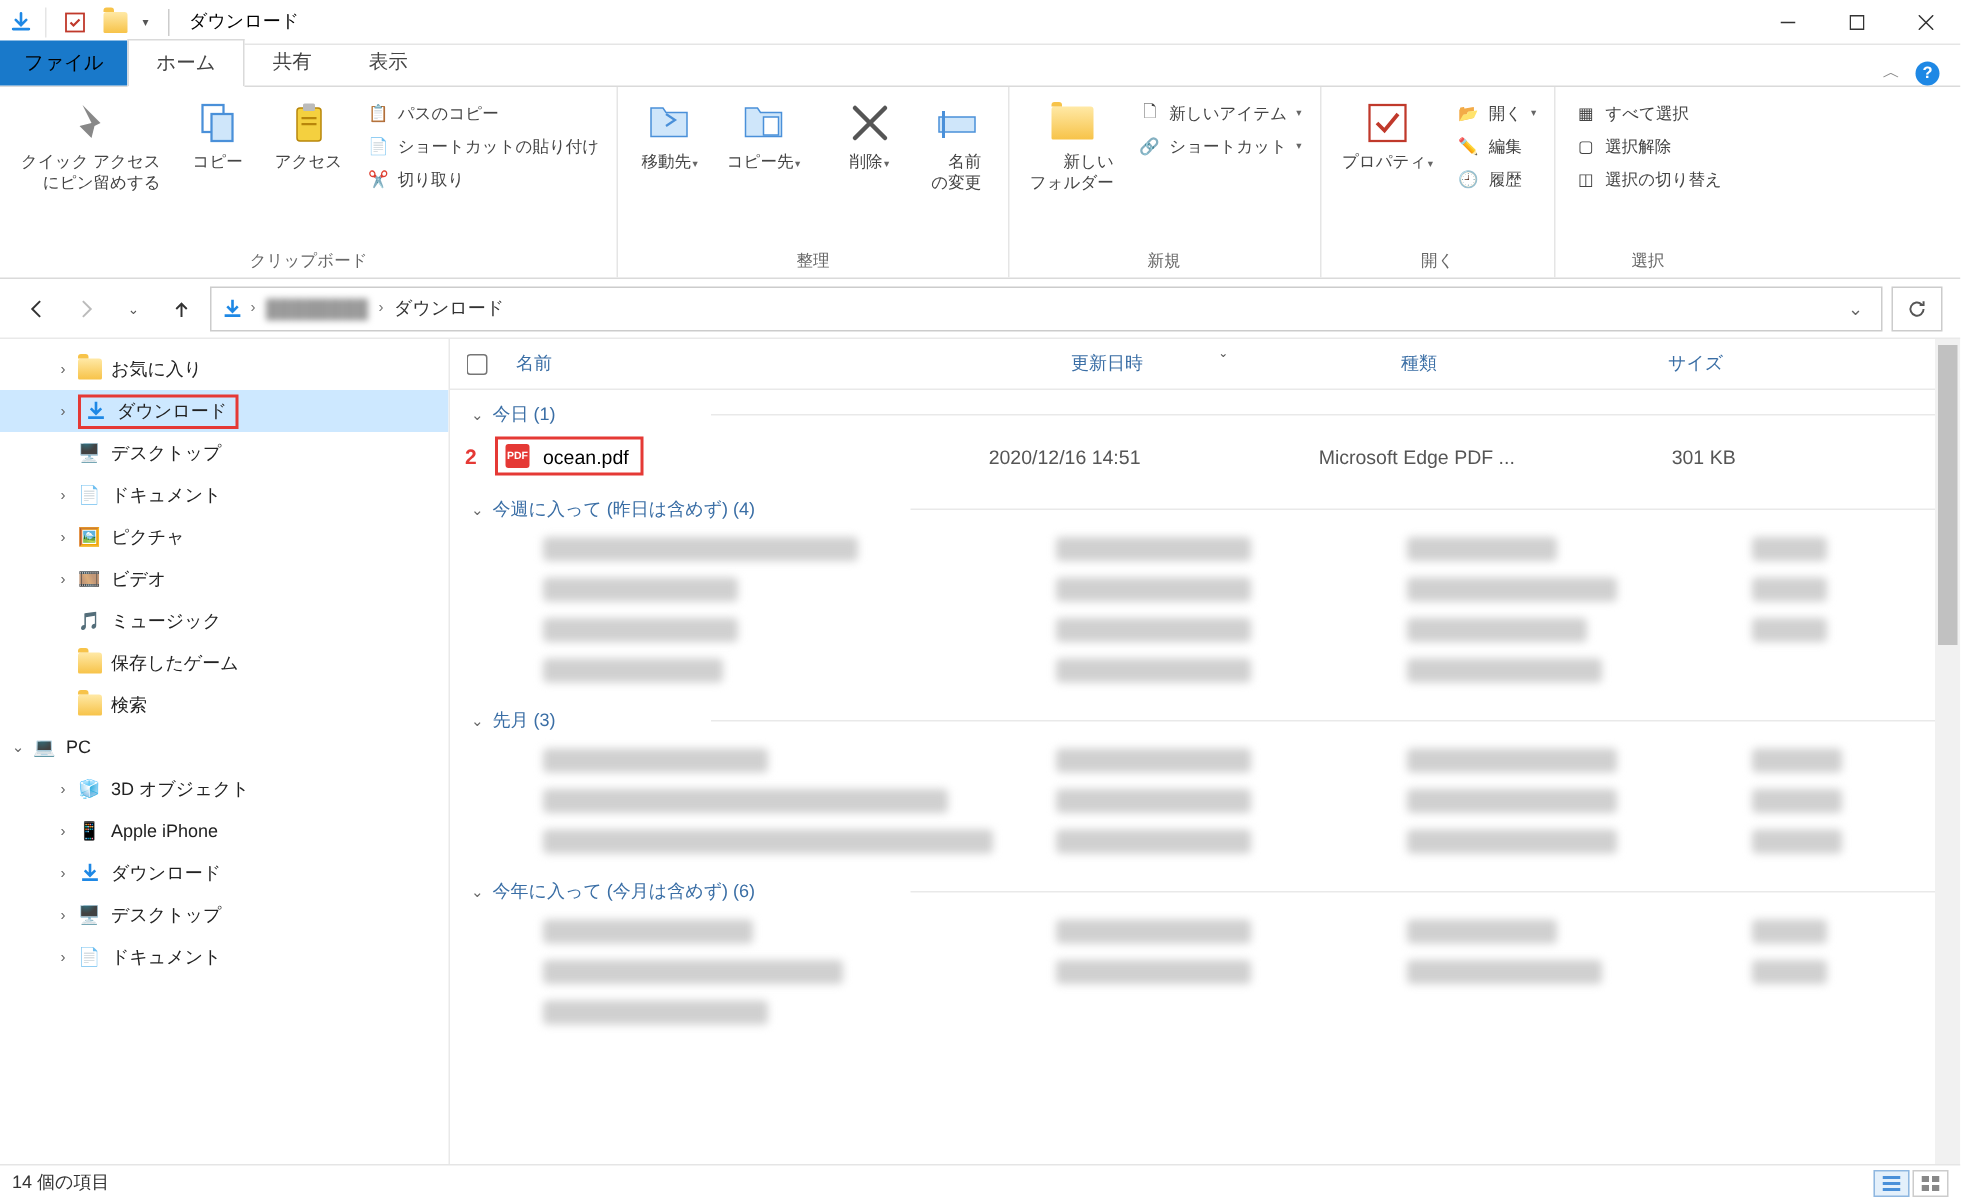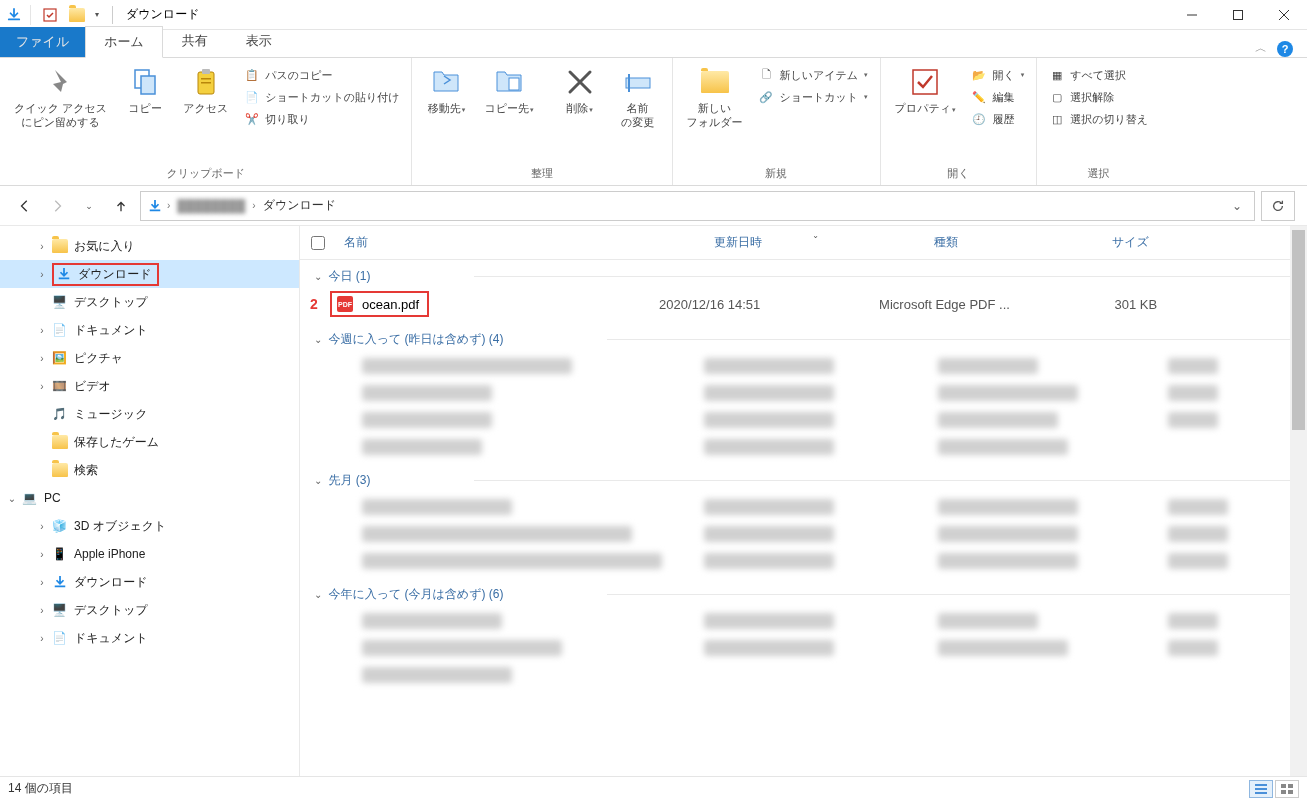--- a/index.html
+++ b/index.html
@@ -16,34 +16,34 @@
 .folder-ico::before{content:"";position:absolute;top:-3px;left:0;width:7px;height:3px;background:#f7c349;border-radius:2px 2px 0 0;}
 .titlebar-drop{font-size:8px;color:#555;margin-left:2px;}
 .titlebar-sep{width:1px;height:18px;background:#ccc;margin:0 8px;}
 .titlebar-title{font-size:12px;}
 .titlebar-right{margin-left:auto;display:flex;}
 .winbtn{width:46px;height:30px;display:flex;align-items:center;justify-content:center;font-size:11px;color:#333;}
 .winbtn svg{width:10px;height:10px;}
 
 
 .tabrow{height:28px;display:flex;align-items:flex-end;background:#fff;border-bottom:1px solid #dadada;}
-.tab-file{background:#1979ca;color:#e5e5e5;padding:6px 16px;font-size:13px;}
+.tab-file{background:#1979ca;color:#000000;padding:6px 16px;font-size:13px;}
 .tab{padding:6px 18px;font-size:13px;color:#444;border:1px solid transparent;}
 .tab.active{border:1px solid #dadada;border-bottom:1px solid #fff;background:#fff;margin-bottom:-1px;}
 .tab-right{margin-left:auto;display:flex;align-items:center;padding:0 14px;gap:10px;}
 .help-ico{width:16px;height:16px;border-radius:50%;background:#1e88e5;color:#fff;font-size:11px;display:flex;align-items:center;justify-content:center;font-weight:bold;}
 
 
 .ribbon{height:128px;display:flex;border-bottom:1px solid #dadada;background:#fff;}
 .rgroup{display:flex;flex-direction:column;align-items:center;border-right:1px solid #e5e5e5;padding:4px 6px 0;}
 .rgroup-body{flex:1;display:flex;align-items:flex-start;gap:2px;}
 .rgroup-label{font-size:11px;color:#666;padding:3px 0 4px;}
 .rbtn-lg{display:flex;flex-direction:column;align-items:center;justify-content:flex-start;padding:4px 8px;gap:4px;min-width:56px;}
 .rbtn-lg .ico{width:32px;height:32px;display:flex;align-items:center;justify-content:center;}
-.rbtn-lg .lbl{font-size:11px;color:#444;text-align:center;line-height:1.25;}
+.rbtn-lg .lbl{font-size:11px;color:#444;text-align:right;line-height:1.25;}
 .rbtn-sm{display:flex;align-items:center;gap:5px;padding:3px 6px;font-size:11px;color:#444;}
 .rbtn-sm .sico{width:16px;height:16px;display:flex;align-items:center;justify-content:center;}
 .rcol{display:flex;flex-direction:column;justify-content:flex-start;padding-top:2px;}
 .rdrop{font-size:7px;color:#666;margin-left:1px;}
 
 
 .addrbar{height:40px;display:flex;align-items:center;padding:4px 12px;gap:6px;border-bottom:1px solid #e9e9e9;}
 .navbtn{width:26px;height:26px;display:flex;align-items:center;justify-content:center;color:#555;}
 .navbtn.disabled{color:#bbb;}
 .navbtn svg{width:14px;height:14px;}

